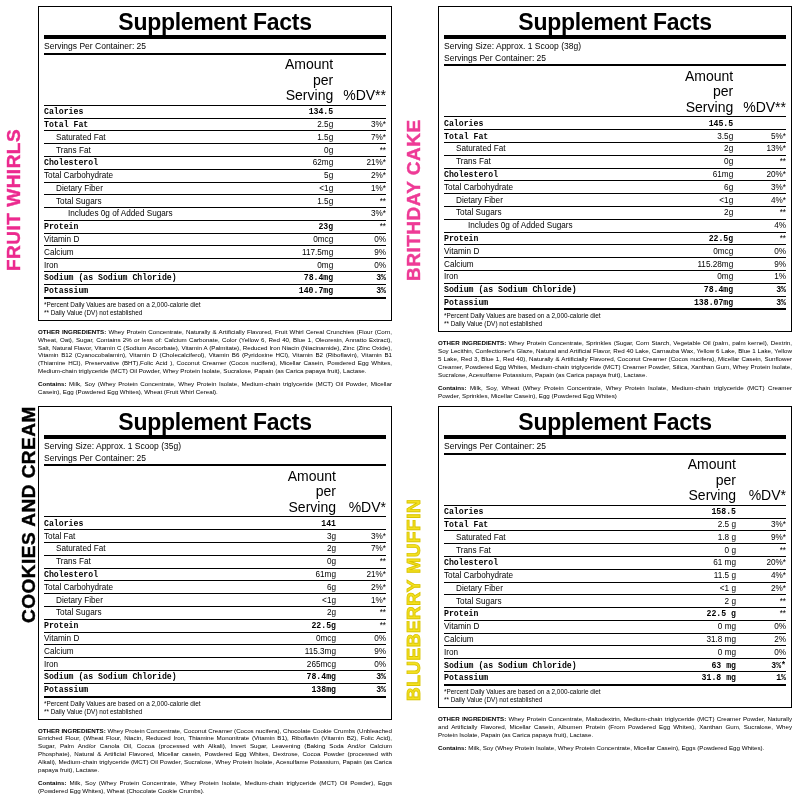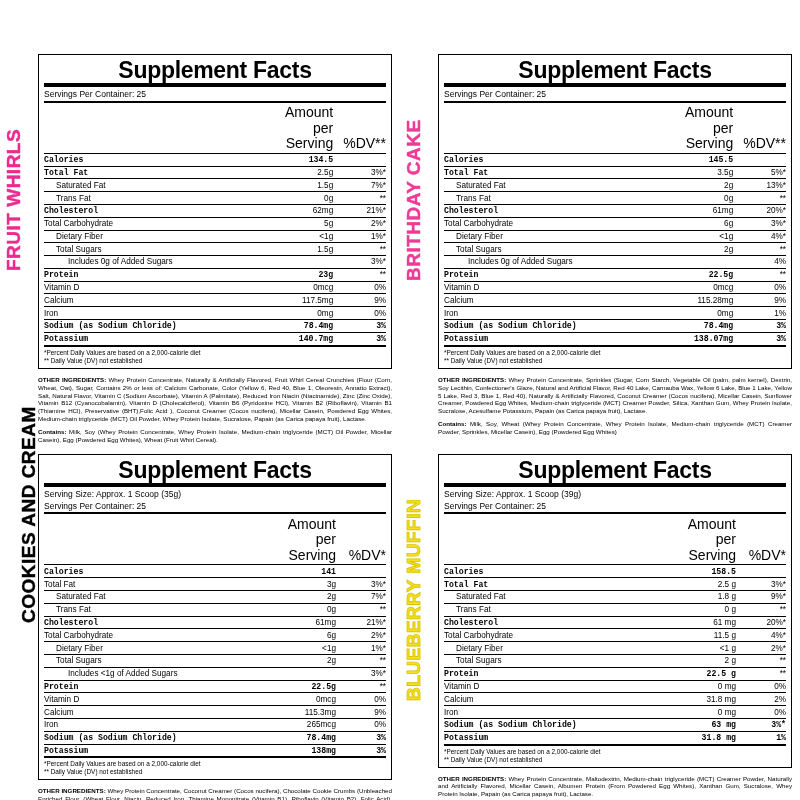--- a/index.html
+++ b/index.html
@@ -42,21 +42,20 @@
     align-items: flex-start;
     justify-content: center;
     padding-top: 2px;
     -webkit-text-stroke: 0.4px currentColor;
   }
   .facts-wrap {
     flex: 1 1 auto;
     min-width: 0;
     display: flex;
     flex-direction: column;
-    margin-top: 48px;
   }
   .facts-box {
     border: 1.5px solid #000;
     padding: 3px 5px 3px 5px;
     box-sizing: border-box;
   }
   .facts-title {
     font-size: 23px;
     font-weight: bold;
     text-align: center;
@@ -221,20 +220,21 @@
       </div>
     </div>
   </div>
 
   <div class="panel">
     <div class="flavor-name magenta">BRITHDAY CAKE</div>
     <div class="facts-wrap">
       <div class="facts-box">
         <div class="facts-title">Supplement Facts</div>
         <div class="rule-thick"></div>
+        <div class="serving">Serving Size: Approx. 1 Scoop (38g)</div>
         <div class="serving">Servings Per Container: 25</div>
         <div class="rule-med"></div>
         <table class="nutri">
           <tbody>
             <tr class="hdr-row medline">
               <td></td>
               <td class="c-amt">Amount per Serving</td>
               <td class="c-dv">%DV**</td>
             </tr>
             <tr class="line">
@@ -373,25 +373,20 @@
             <tr class="line">
                 <td class="c-name ind1">Dietary Fiber</td>
                 <td class="c-amt">&lt;1g</td>
                 <td class="c-dv">1%*</td>
               </tr>
             <tr class="line">
                 <td class="c-name ind1">Total Sugars</td>
                 <td class="c-amt">2g</td>
                 <td class="c-dv">**</td>
               </tr>
-            <tr class="medline">
-                <td class="c-name ind2">Includes &lt;1g of Added Sugars</td>
-                <td class="c-amt"></td>
-                <td class="c-dv">3%*</td>
-              </tr>
             <tr class="line">
                 <td class="c-name b">Protein</td>
                 <td class="c-amt b">22.5g</td>
                 <td class="c-dv">**</td>
               </tr>
             <tr class="line">
                 <td class="c-name">Vitamin D</td>
                 <td class="c-amt">0mcg</td>
                 <td class="c-dv">0%</td>
               </tr>
@@ -426,21 +421,20 @@
       </div>
     </div>
   </div>
 
   <div class="panel">
     <div class="flavor-name yellow">BLUEBERRY MUFFIN</div>
     <div class="facts-wrap">
       <div class="facts-box">
         <div class="facts-title">Supplement Facts</div>
         <div class="rule-thick"></div>
-        <div class="serving">Serving Size: Approx. 1 Scoop (39g)</div>
         <div class="serving">Servings Per Container: 25</div>
         <div class="rule-med"></div>
         <table class="nutri">
           <tbody>
             <tr class="hdr-row medline">
               <td></td>
               <td class="c-amt">Amount per Serving</td>
               <td class="c-dv">%DV*</td>
             </tr>
             <tr class="line">

